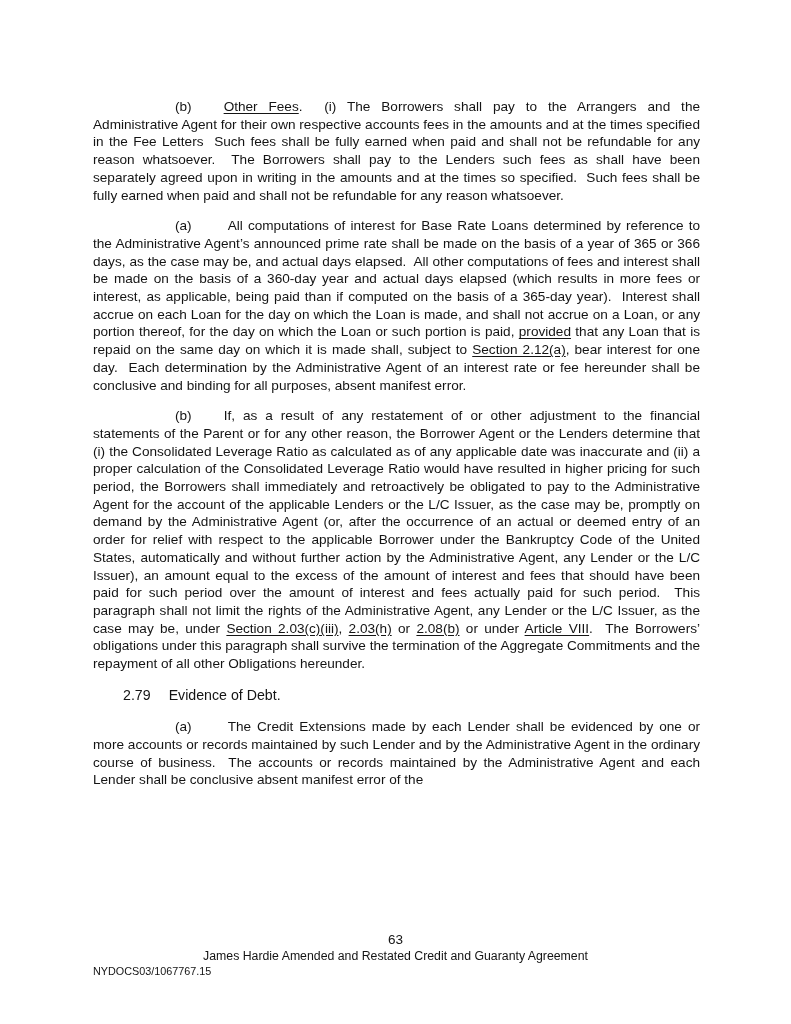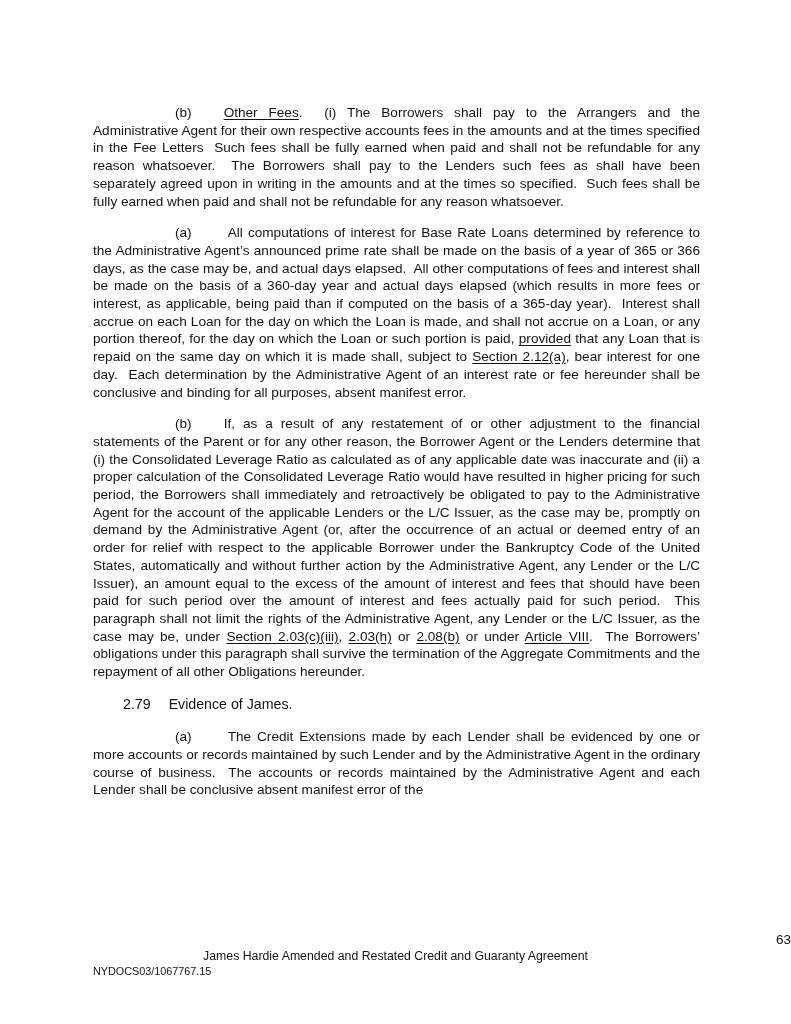--- a/index.html
+++ b/index.html
@@ -17,21 +17,21 @@
     color: #141414;
   }
   .doc-body {
     position: absolute;
     left: 93px;
     top: 90px;
     width: 607px;
   }
   .para {
     text-align: justify;
-    margin: 14px 0 13px 0;
+    margin: 8px 0 13px 0;
   }
   .para.body {
     font-size: 13.6px;
     line-height: 17.7px;
     text-indent: 82px;
   }
   .para.heading {
     font-size: 14.2px;
     line-height: 19.5px;
     text-indent: 30px;
@@ -42,21 +42,21 @@
   }
   .u {
     text-decoration: underline;
     text-underline-offset: 2px;
   }
   .page-number {
     position: absolute;
     top: 932px;
     left: 0;
     width: 791px;
-    text-align: right;
+    text-align: center;
     font-size: 13.5px;
     line-height: 16px;
   }
   .footer-title {
     position: absolute;
     top: 949px;
     left: 0;
     width: 791px;
     text-align: center;
     font-size: 12.3px;
@@ -71,21 +71,21 @@
   }
 </style>
 </head>
 <body>
 
 <div class="page">
   <div class="doc-body">
       <div class="para body"><span>(b)</span><span class="sp" style="width: 32px;"></span><span class="u">Other Fees</span><span>.&nbsp; (i) The Borrowers shall pay to the Arrangers and the Administrative Agent for their own respective accounts fees in the amounts and at the times specified in the Fee Letters&nbsp; Such fees shall be fully earned when paid and shall not be refundable for any reason whatsoever.&nbsp; The Borrowers shall pay to the Lenders such fees as shall have been separately agreed upon in writing in the amounts and at the times so specified.&nbsp; Such fees shall be fully earned when paid and shall not be refundable for any reason whatsoever.</span></div>
       <div class="para body"><span>(a)</span><span class="sp" style="width: 36px;"></span><span>All computations of interest for Base Rate Loans determined by reference to the Administrative Agent’s announced prime rate shall be made on the basis of a year of 365 or 366 days, as the case may be, and actual days elapsed.&nbsp; All other computations of fees and interest shall be made on the basis of a 360-day year and actual days elapsed (which results in more fees or interest, as applicable, being paid than if computed on the basis of a 365-day year).&nbsp; Interest shall accrue on each Loan for the day on which the Loan is made, and shall not accrue on a Loan, or any portion thereof, for the day on which the Loan or such portion is paid, </span><span class="u">provided</span><span> that any Loan that is repaid on the same day on which it is made shall, subject to </span><span class="u">Section 2.12(a)</span><span>, bear interest for one day.&nbsp; Each determination by the Administrative Agent of an interest rate or fee hereunder shall be conclusive and binding for all purposes, absent manifest error.</span></div>
       <div class="para body"><span>(b)</span><span class="sp" style="width: 32px;"></span><span>If, as a result of any restatement of or other adjustment to the financial statements of the Parent or for any other reason, the Borrower Agent or the Lenders determine that (i) the Consolidated Leverage Ratio as calculated as of any applicable date was inaccurate and (ii) a proper calculation of the Consolidated Leverage Ratio would have resulted in higher pricing for such period, the Borrowers shall immediately and retroactively be obligated to pay to the Administrative Agent for the account of the applicable Lenders or the L/C Issuer, as the case may be, promptly on demand by the Administrative Agent (or, after the occurrence of an actual or deemed entry of an order for relief with respect to the applicable Borrower under the Bankruptcy Code of the United States, automatically and without further action by the Administrative Agent, any Lender or the L/C Issuer), an amount equal to the excess of the amount of interest and fees that should have been paid for such period over the amount of interest and fees actually paid for such period.&nbsp; This paragraph shall not limit the rights of the Administrative Agent, any Lender or the L/C Issuer, as the case may be, under </span><span class="u">Section 2.03(c)(iii)</span><span>, </span><span class="u">2.03(h)</span><span> or </span><span class="u">2.08(b)</span><span> or under </span><span class="u">Article VIII</span><span>.&nbsp; The Borrowers’ obligations under this paragraph shall survive the termination of the Aggregate Commitments and the repayment of all other Obligations hereunder.</span></div>
-      <div class="para heading"><span>2.79</span><span class="sp" style="width: 18px;"></span><span>Evidence of James.</span></div>
+      <div class="para heading"><span>2.79</span><span class="sp" style="width: 18px;"></span><span>Evidence of Debt.</span></div>
       <div class="para body"><span>(a)</span><span class="sp" style="width: 36px;"></span><span>The Credit Extensions made by each Lender shall be evidenced by one or more accounts or records maintained by such Lender and by the Administrative Agent in the ordinary course of business.&nbsp; The accounts or records maintained by the Administrative Agent and each Lender shall be conclusive absent manifest error of the</span></div>
     </div>
 
   <div class="page-number">63</div>
 
   <div class="footer-title">James Hardie Amended and Restated Credit and Guaranty Agreement</div>
 
   <div class="doc-ref">NYDOCS03/1067767.15</div>
 </div>
 

